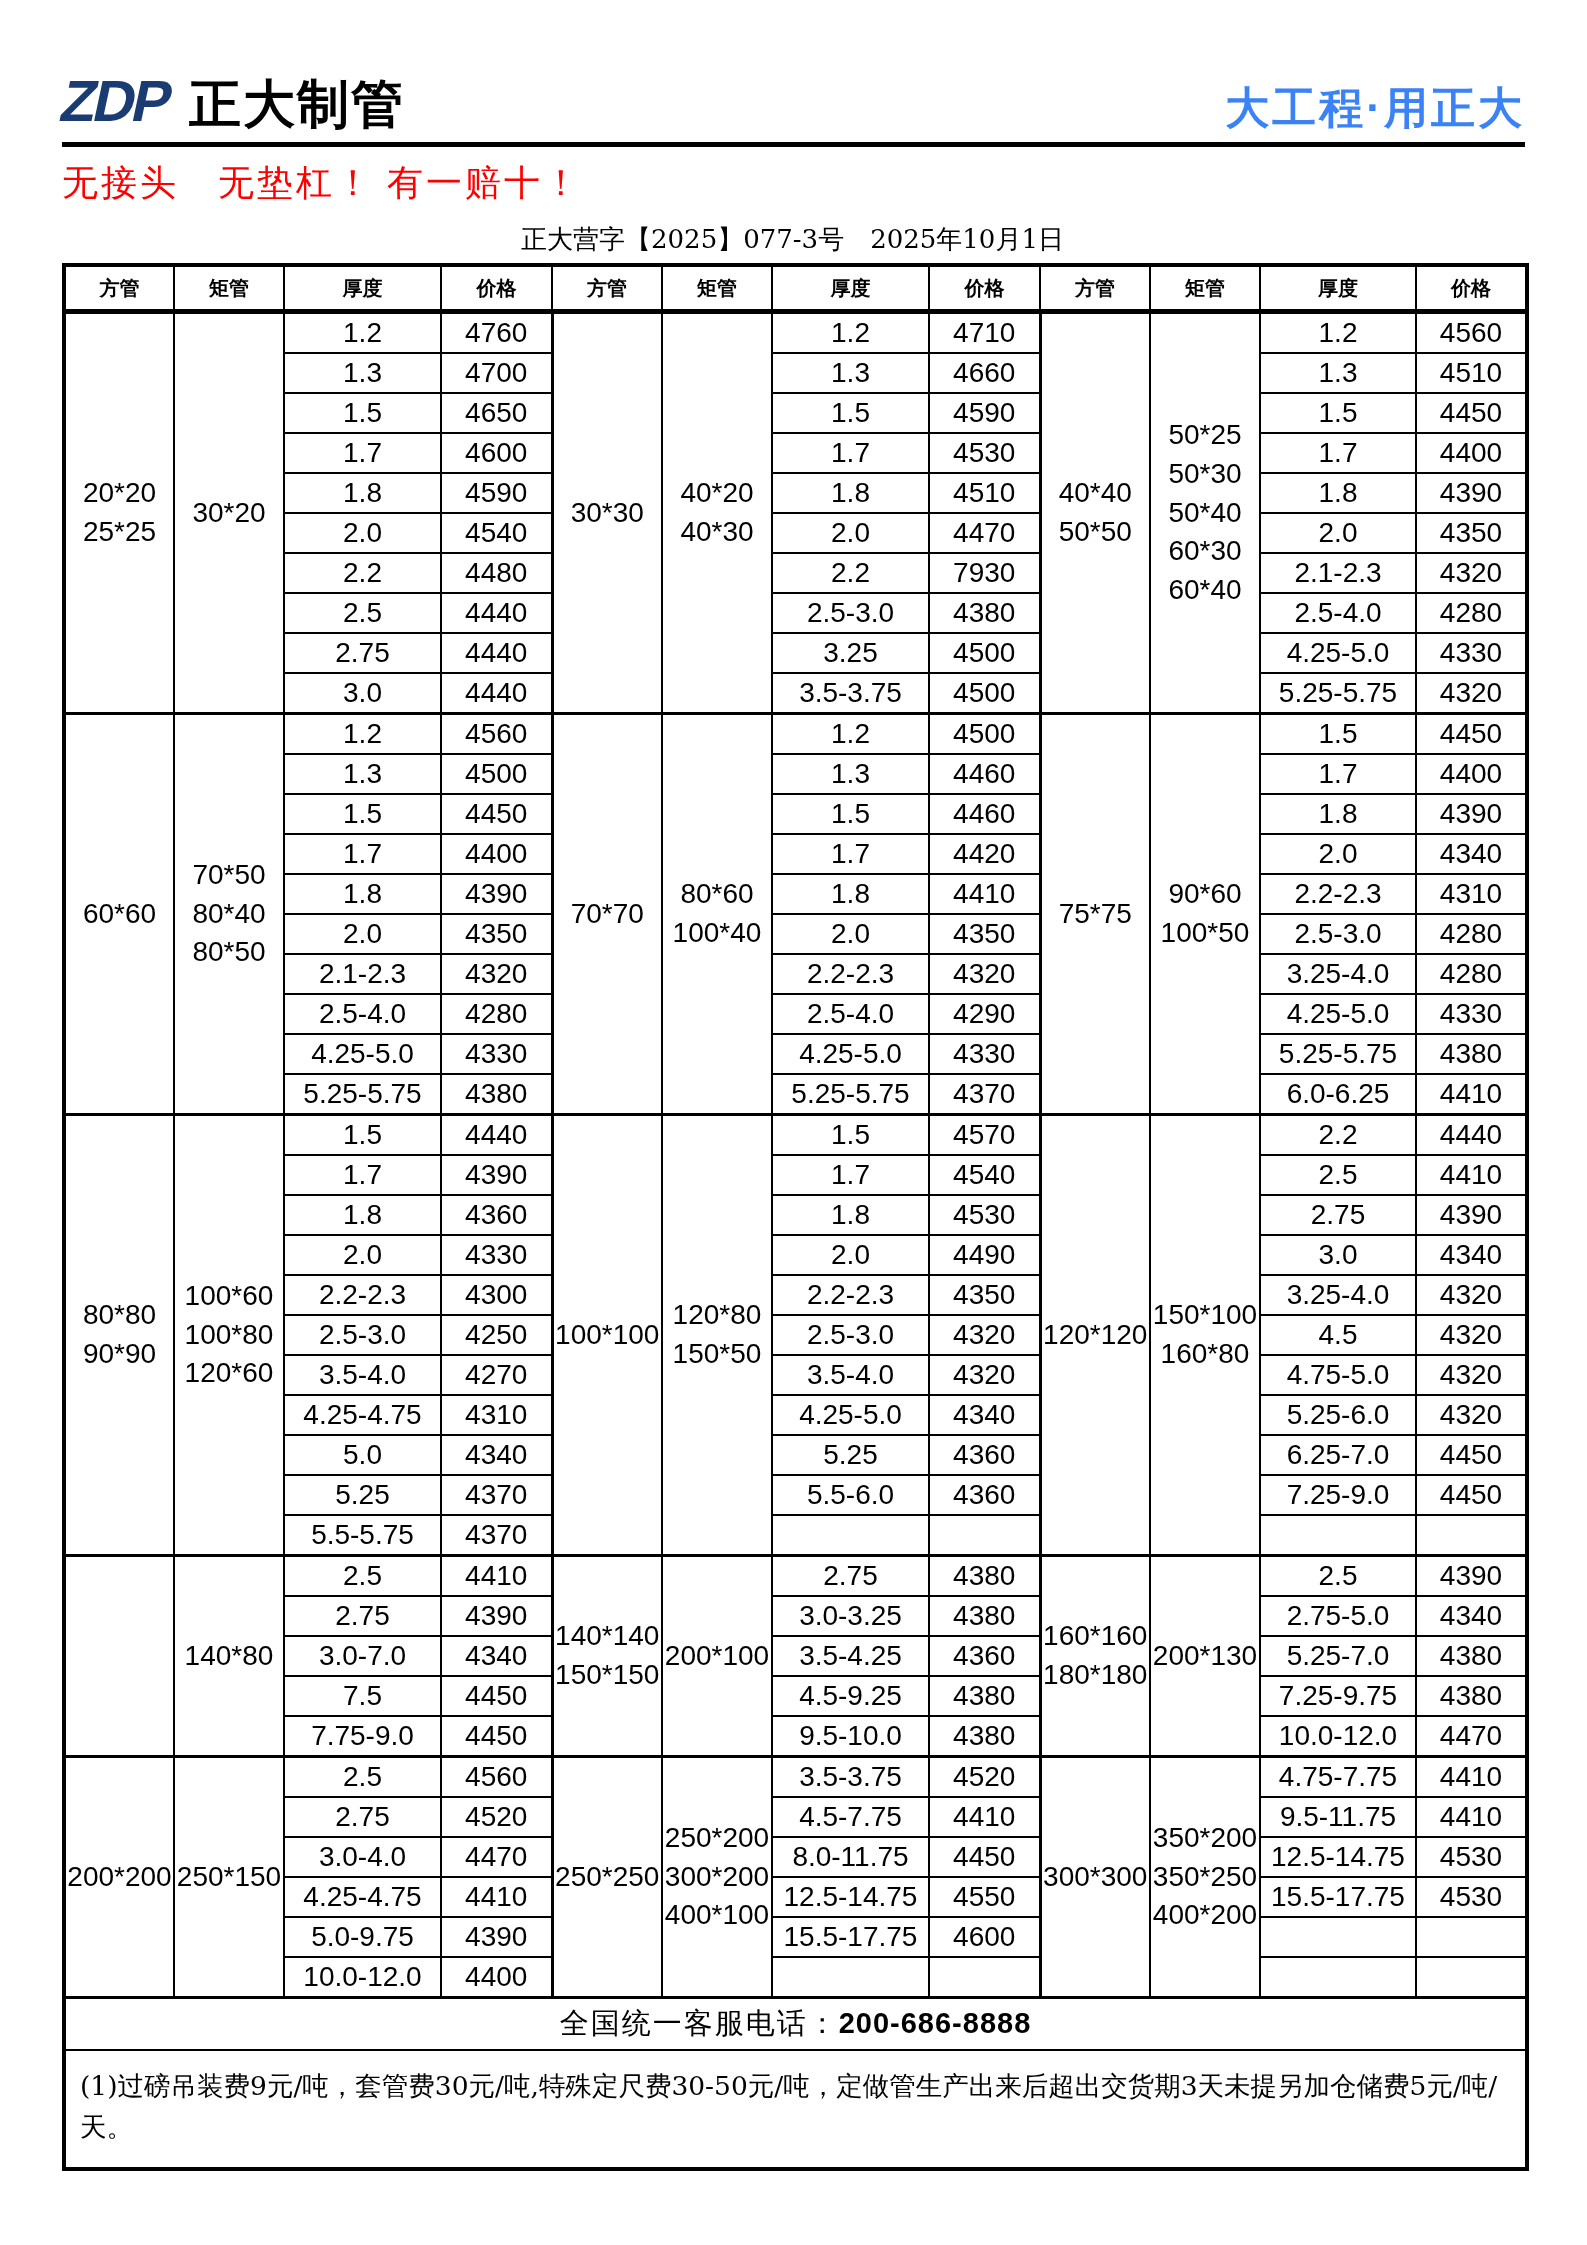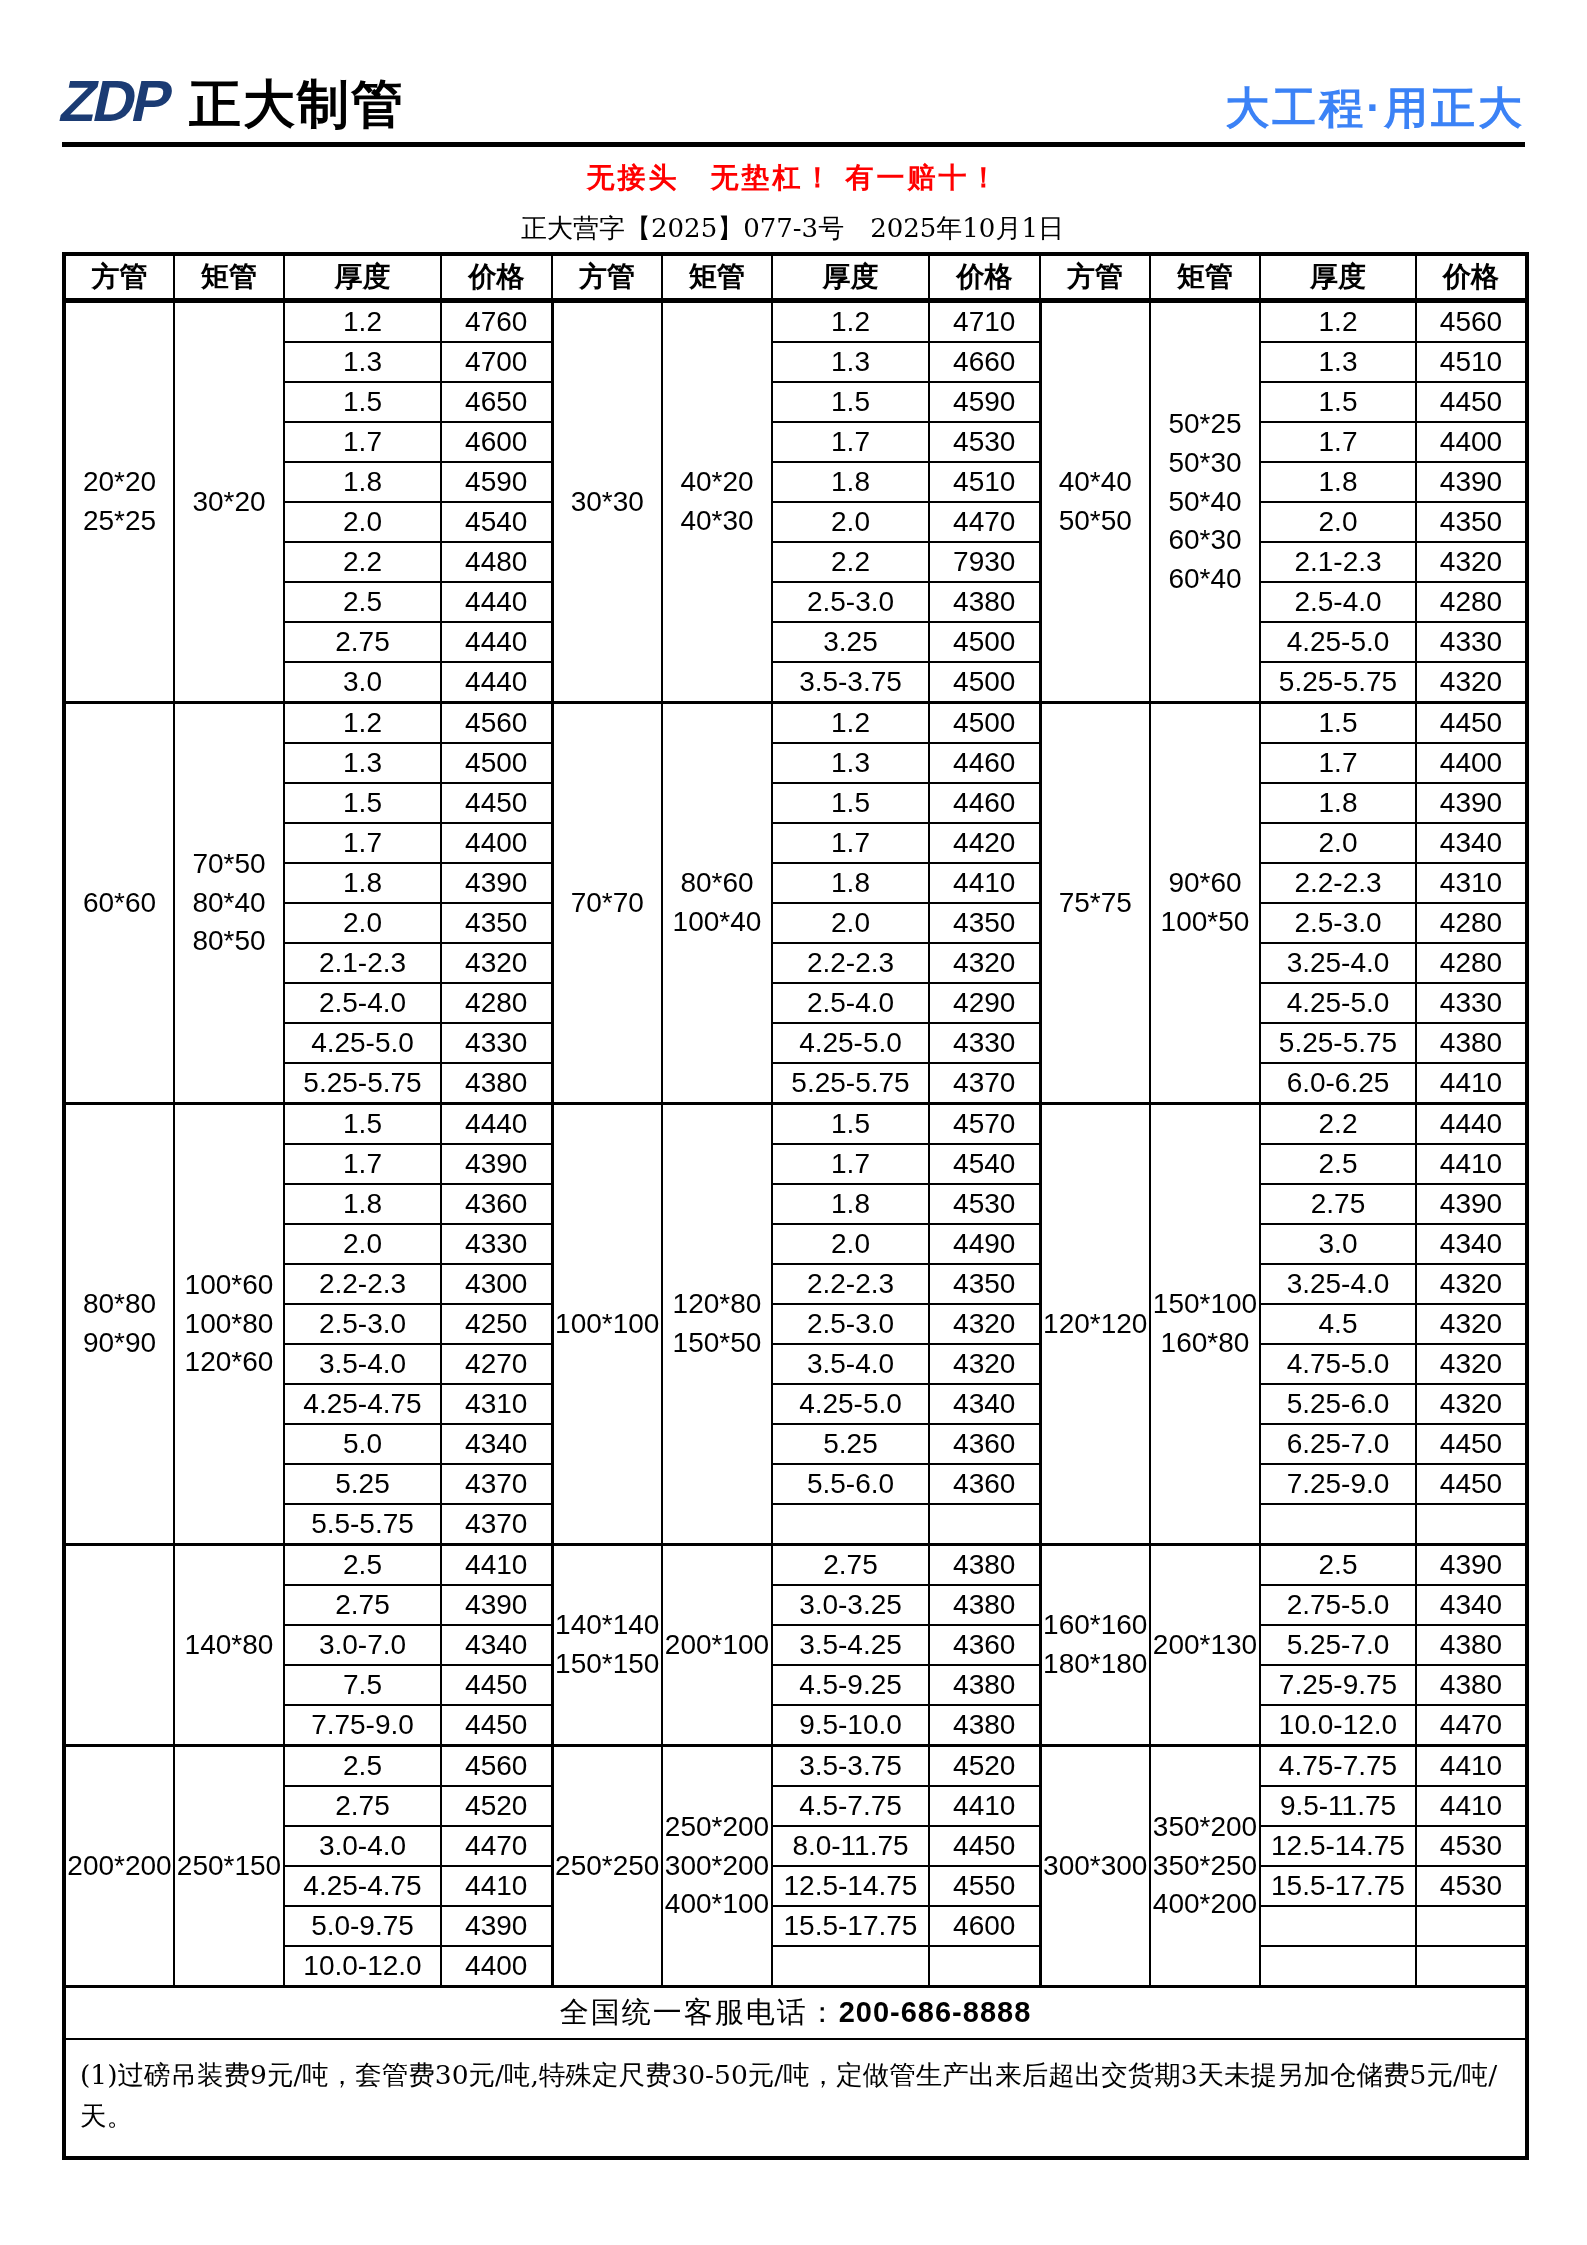--- a/index.html
+++ b/index.html
@@ -12,28 +12,28 @@
   .logo-zdp{font-size:58px;line-height:1;font-weight:900;color:#1b3b73;
             transform:skewX(-12deg);letter-spacing:-3px;font-family:"Liberation Sans",sans-serif;}
   .logo-name{font-size:52px;line-height:1;font-weight:900;color:#1b3b73;margin-left:20px;letter-spacing:2px;}
   .slogan{font-size:44px;line-height:1;font-weight:900;color:#1b3b73;letter-spacing:3px;}
   .brand-rule{height:5px;background:#000;margin-top:12px;}
 
   
   .title-line{text-align:center;margin-top:34px;white-space:nowrap;}
   .title-main{font-size:57px;font-weight:900;letter-spacing:24px;font-family:"DejaVu Serif","Liberation Serif",serif;}
   .title-sub{font-size:27px;font-weight:bold;letter-spacing:1px;font-family:"DejaVu Serif","Liberation Serif",serif;}
-  .notice{text-align:center;font-size:28px;font-weight:700;color:#ff0000;margin-top:12px;letter-spacing:3px;}
+  .notice{font-size:36px;font-weight:400;color:#ff0000;margin-top:12px;letter-spacing:3px;}
   .doc-no{text-align:center;font-size:26px;margin:14px 2px 6px 0;font-family:"DejaVu Serif","Liberation Serif",serif;}
 
   
   table.price-table{border-collapse:collapse;table-layout:fixed;width:1463px;border:4px solid #000;}
   .price-table th,.price-table td{border:2px solid #000;text-align:center;vertical-align:middle;
       padding:0;overflow:hidden;}
-  .price-table thead th{height:42px;font-size:28px;font-weight:bold;border-bottom-width:5px;
+  .price-table thead th{height:42px;font-size:20px;font-weight:bold;border-bottom-width:5px;
       font-family:Liberation Mono, monospace;}
   .price-table tbody td{height:38px;font-size:28px;}
   td.fang,td.ju{white-space:pre-line;line-height:1.38;}
   td.fang{border-left-width:3px;}
   tr.block-start td{border-top-width:3px;}
   tr.phone-row td{height:50px;font-size:29px;border-top-width:3px;}
   .phone-label{font-family:"DejaVu Serif","Liberation Serif",serif;letter-spacing:2px;}
   .phone-number{font-weight:bold;letter-spacing:1px;}
   tr.notes-row td{text-align:left;font-size:26.5px;line-height:1.55;padding:14px 14px 20px 14px;
       font-family:"DejaVu Serif","Liberation Serif",serif;}

